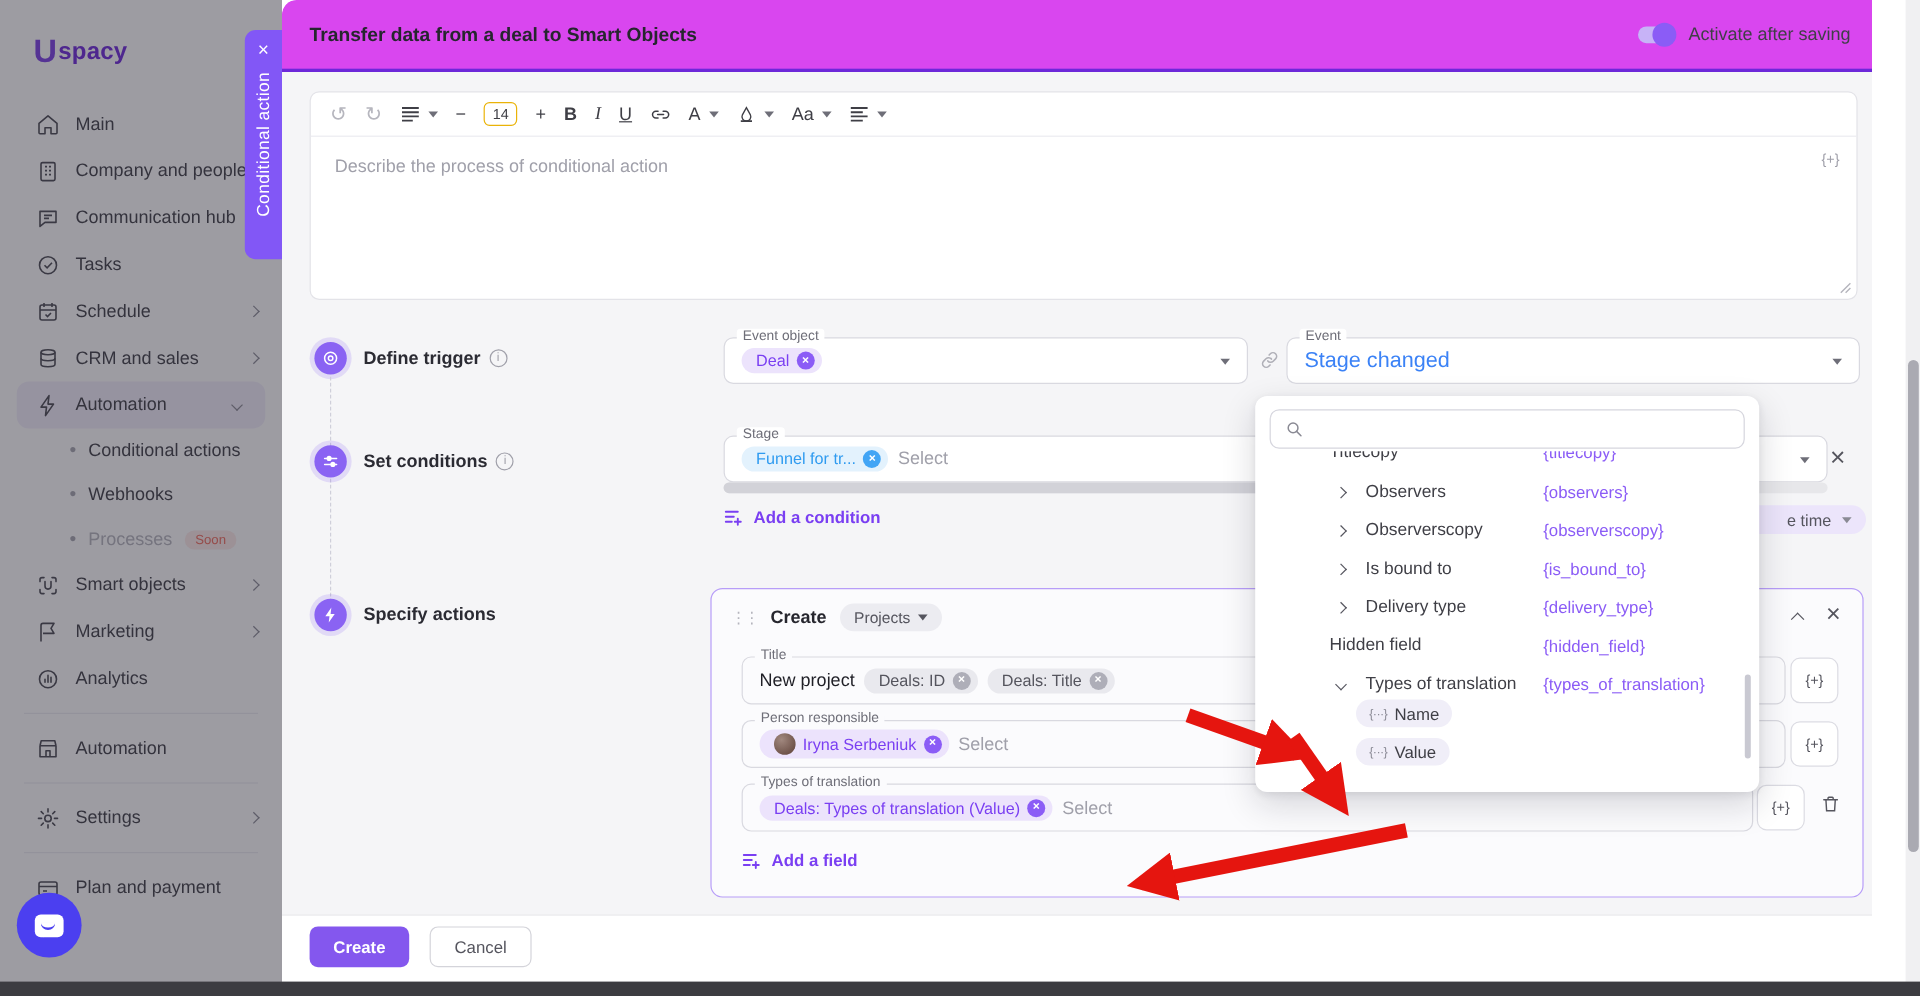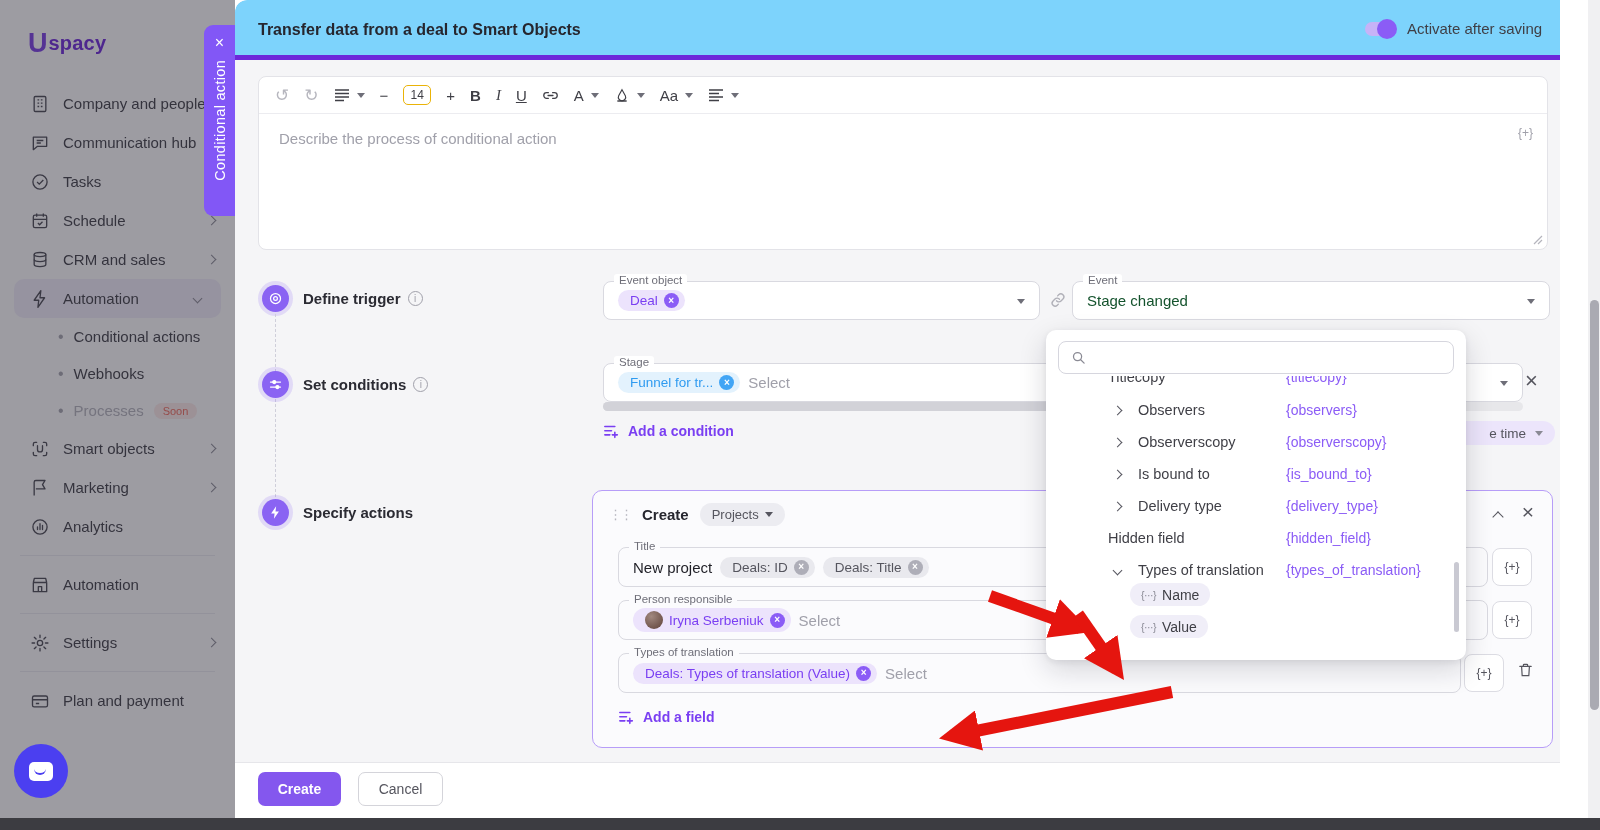--- a/index.html
+++ b/index.html
@@ -33,21 +33,21 @@
   #chat-bubble .smile { position:absolute; left:20px; top:25px; width:12px; height:6px; border-bottom:2px solid #4b3ff0; border-radius:0 0 8px 8px; }
 
   
   #side-tab { position:absolute; left:204px; top:25px; width:31px; height:191px; background:#8257f6;
               border-radius:9px 0 0 9px; z-index:6; display:flex; flex-direction:column; align-items:center; }
   #side-tab .x { color:#fff; font-size:16px; margin-top:10px; line-height:1; }
   #side-tab .vlabel { writing-mode:vertical-rl; transform:rotate(180deg); color:#fff; font-size:14.5px; margin-top:9px; letter-spacing:.3px; }
 
   
   #modal { position:absolute; left:235px; top:0; width:1325px; height:818px; background:#f5f5f7; border-radius:12px 0 0 0; overflow:hidden; }
-  #modal-header { position:absolute; left:0; top:0; width:1325px; height:60px; background:#7dd3fc; border-bottom:5px solid #6d28d9; border-radius:12px 0 0 0; }
+  #modal-header { position:absolute; left:0; top:0; width:1325px; height:60px; background:#d946ef; border-bottom:3px solid #6d28d9; border-radius:12px 0 0 0; }
   #modal-title { position:absolute; left:23px; top:21px; font-size:16px; font-weight:700; color:#26262e; }
   #toggle-wrap { position:absolute; left:1130px; top:20px; display:flex; align-items:center; gap:12px; }
   .switch { width:30px; height:14px; border-radius:8px; background:#c7b3f7; position:relative; }
   .switch .knob { position:absolute; right:-2px; top:-3px; width:20px; height:20px; border-radius:50%; background:#8b5cf6; }
   #toggle-label { font-size:15px; color:#3f3f46; }
 
   #content { position:absolute; left:0; top:60px; width:1325px; height:702px; }
 
   
   #editor-card { position:absolute; left:23px; top:16px; width:1290px; height:174px; background:#fff;
@@ -152,20 +152,26 @@
 </head>
 <body>
 
 <div id="sidebar">
   <div class="logo">
     <span class="mark">U</span>
     <span class="word">spacy</span>
   </div>
   <div class="nav">
     <div class="nav-item">
+      <svg width="20" height="20" viewBox="0 0 24 24" fill="none" stroke="currentColor" stroke-width="1.6" stroke-linejoin="round">
+          <path d="M3 10.5l9-7.5 9 7.5V20a1 1 0 0 1-1 1h-5v-6h-6v6H4a1 1 0 0 1-1-1z"></path>
+        </svg>
+      <span>Main</span>
+    </div>
+    <div class="nav-item">
       <svg width="20" height="20" viewBox="0 0 24 24" fill="none" stroke="currentColor" stroke-width="1.6">
           <rect x="5" y="3" width="14" height="18" rx="1.5"></rect>
           <path d="M9 7h2M13 7h2M9 11h2M13 11h2M9 15h2M13 15h2"></path>
         </svg>
       <span>Company and people</span>
     </div>
     <div class="nav-item">
       <svg width="20" height="20" viewBox="0 0 24 24" fill="none" stroke="currentColor" stroke-width="1.6" stroke-linejoin="round">
           <path d="M4 5h16v11H9l-5 4z"></path>
           <path d="M8 9h8M8 12h5"></path>
@@ -383,21 +389,21 @@
       </div>
       <span class="caret select-caret"></span>
     </div>
     <svg class="abs link-icon" style="left:814px; top:231px;" width="18" height="18" viewBox="0 0 24 24" fill="none" stroke="currentColor" stroke-width="1.8" stroke-linecap="round">
         <path d="M10 13a4 4 0 0 0 6 .4l2.6-2.6a4 4 0 1 0-5.7-5.7l-1.4 1.4"></path>
         <path d="M14 11a4 4 0 0 0-6-.4l-2.6 2.6a4 4 0 1 0 5.7 5.7l1.4-1.4"></path>
       </svg>
     <div class="field" style="left:837px; top:221px; width:478px; height:39px;">
       <span class="flabel">Event</span>
       <div class="frow">
-          <span style="font-size:15px; color:#14532d;">Stage changed</span>
+          <span style="font-size:18px; color:#3b82f6;">Stage changed</span>
         </div>
       <span class="caret select-caret"></span>
     </div>
 
     <div class="field" style="left:368px; top:303px; width:920px; height:39px;">
       <span class="flabel">Stage</span>
       <div class="frow">
         <span class="chip blue">
           <span>Funnel for tr...</span>
           <span class="x-circle">×</span>

